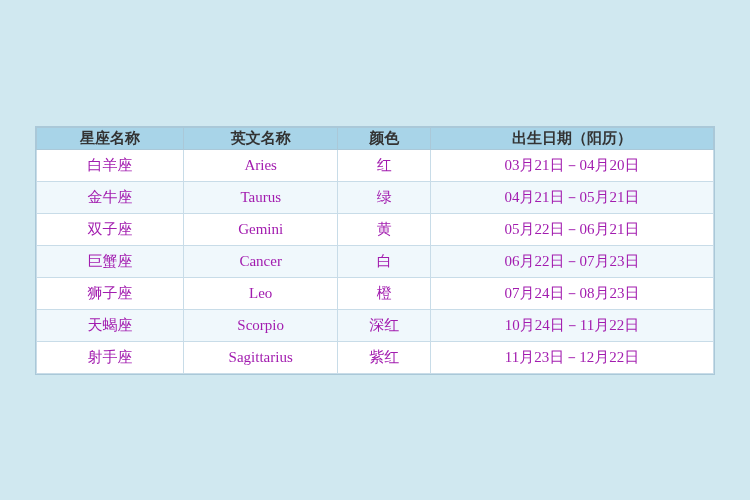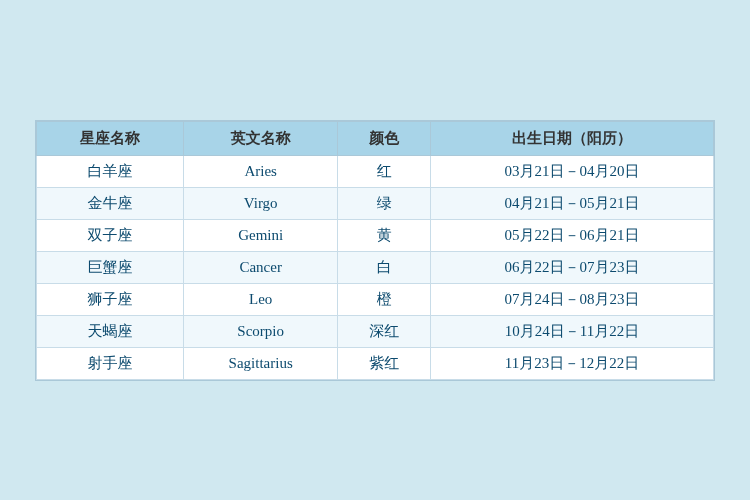--- a/index.html
+++ b/index.html
@@ -20,36 +20,36 @@
     }
     table {
       width: 100%;
       border-collapse: collapse;
     }
     thead tr {
       background-color: #a8d4e8;
     }
     thead th {
       border: 1px solid #aac8d8;
-      padding: 7px 10px;
+      padding: 1px 10px;
       text-align: center;
       font-weight: bold;
       color: #333;
     }
     tbody tr {
       background-color: #fff;
     }
     tbody tr:nth-child(even) {
       background-color: #f0f8fc;
     }
     tbody td {
       border: 1px solid #c8dce8;
       padding: 6px 10px;
       text-align: center;
-      color: #0c4a6e;
+      color: #a21caf;
     }
   </style>
 </head>
 <body>
 
 <div class="table-container">
   <table>
     <thead>
       <tr>
         <th>星座名称</th>
@@ -60,21 +60,21 @@
     </thead>
     <tbody id="table-body">
     <tr>
           <td>白羊座</td>
           <td>Aries</td>
           <td>红</td>
           <td>03月21日－04月20日</td>
         </tr>
         <tr>
           <td>金牛座</td>
-          <td>Virgo</td>
+          <td>Taurus</td>
           <td>绿</td>
           <td>04月21日－05月21日</td>
         </tr>
         <tr>
           <td>双子座</td>
           <td>Gemini</td>
           <td>黄</td>
           <td>05月22日－06月21日</td>
         </tr>
         <tr>

